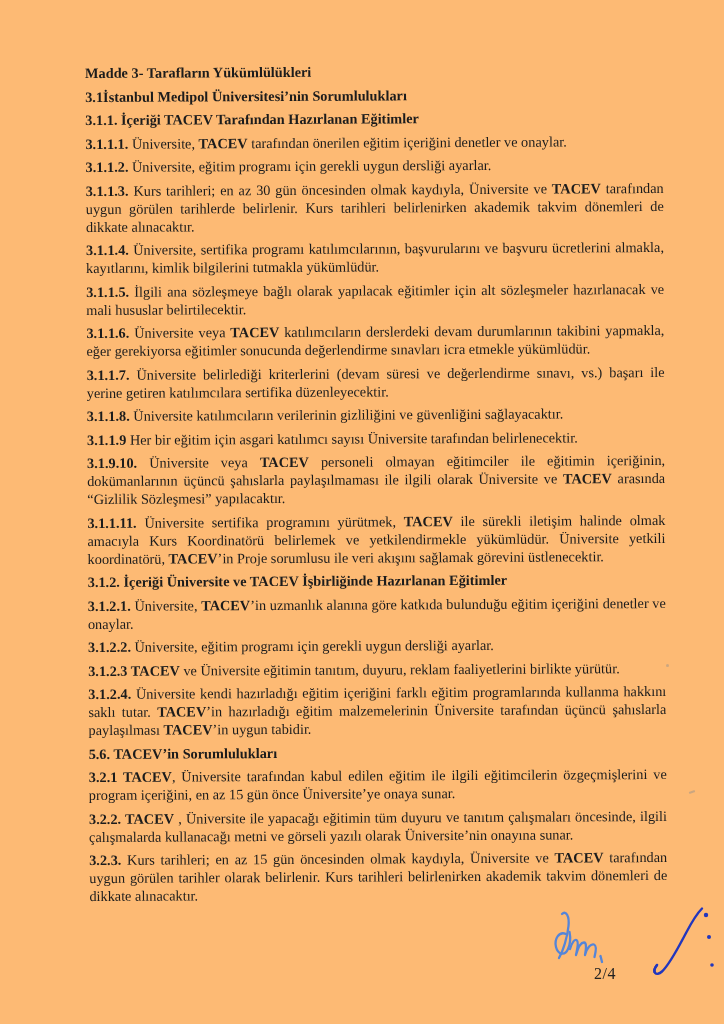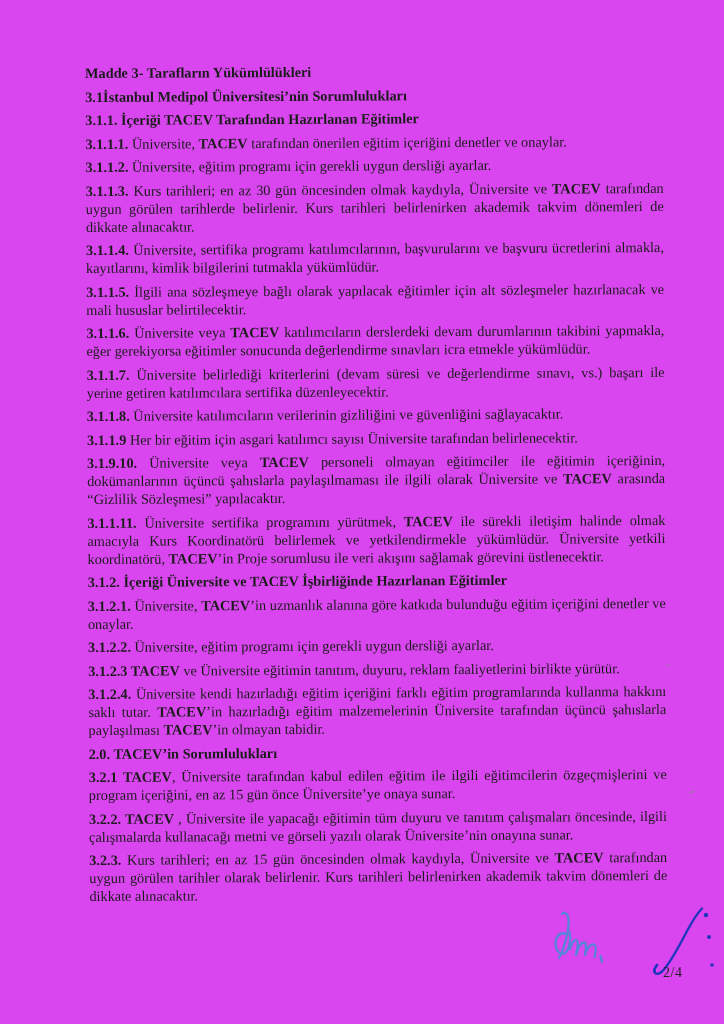--- a/index.html
+++ b/index.html
@@ -43,60 +43,60 @@
     fill: none;
     stroke-linecap: round;
     stroke-linejoin: round;
   }
   .sig path { stroke: currentColor; }
   .sig circle { fill: currentColor; stroke: none; }
   .sig-left  { left: 549px; top: 906px; }
   .sig-right { left: 645px; top: 903px; }
   .page-number {
     position: absolute;
-    left: 663px;
+    left: 594px;
     top: 965px;
-    font-size: 14px;
+    font-size: 16px;
     color: #222;
     letter-spacing: 0.5px;
   }
   .artifact {
     position: absolute;
     background: #8f8f8f;
     opacity: 0.45;
   }
   .artifact-1 { left: 689px; top: 791px; width: 6px; height: 2px; transform: rotate(-20deg); }
   .artifact-2 { left: 666px; top: 664px; width: 3px; height: 3px; border-radius: 50%; }
 </style>
 </head>
 <body>
 
-<div class="page" style="background-color: #d946ef;">
+<div class="page" style="background-color: #fdba74;">
 
   <div class="content" id="doc-body" style="color: rgb(28, 28, 28);">
       <p class="heading"><span class="b">Madde 3- Tarafların Yükümlülükleri</span></p>
       <p class="heading"><span class="b">3.1İstanbul Medipol Üniversitesi’nin Sorumlulukları</span></p>
       <p class="heading"><span class="b">3.1.1. İçeriği TACEV Tarafından Hazırlanan Eğitimler</span></p>
       <p class="para"><span class="b">3.1.1.1.</span><span> Üniversite, </span><span class="b">TACEV</span><span> tarafından önerilen eğitim içeriğini denetler ve onaylar.</span></p>
       <p class="para"><span class="b">3.1.1.2.</span><span> Üniversite, eğitim programı için gerekli uygun dersliği ayarlar.</span></p>
       <p class="para"><span class="b">3.1.1.3.</span><span> Kurs tarihleri; en az 30 gün öncesinden olmak kaydıyla, Üniversite ve </span><span class="b">TACEV</span><span> tarafından uygun görülen tarihlerde belirlenir. Kurs tarihleri belirlenirken akademik takvim dönemleri de dikkate alınacaktır.</span></p>
       <p class="para"><span class="b">3.1.1.4.</span><span> Üniversite, sertifika programı katılımcılarının, başvurularını ve başvuru ücretlerini almakla, kayıtlarını, kimlik bilgilerini tutmakla yükümlüdür.</span></p>
       <p class="para"><span class="b">3.1.1.5.</span><span> İlgili ana sözleşmeye bağlı olarak yapılacak eğitimler için alt sözleşmeler hazırlanacak ve mali hususlar belirtilecektir.</span></p>
       <p class="para"><span class="b">3.1.1.6.</span><span> Üniversite veya </span><span class="b">TACEV</span><span> katılımcıların derslerdeki devam durumlarının takibini yapmakla, eğer gerekiyorsa eğitimler sonucunda değerlendirme sınavları icra etmekle yükümlüdür.</span></p>
       <p class="para"><span class="b">3.1.1.7.</span><span> Üniversite belirlediği kriterlerini (devam süresi ve değerlendirme sınavı, vs.) başarı ile yerine getiren katılımcılara sertifika düzenleyecektir.</span></p>
       <p class="para"><span class="b">3.1.1.8.</span><span> Üniversite katılımcıların verilerinin gizliliğini ve güvenliğini sağlayacaktır.</span></p>
       <p class="para"><span class="b">3.1.1.9</span><span> Her bir eğitim için asgari katılımcı sayısı Üniversite tarafından belirlenecektir.</span></p>
       <p class="para"><span class="b">3.1.9.10.</span><span> Üniversite veya </span><span class="b">TACEV</span><span> personeli olmayan eğitimciler ile eğitimin içeriğinin, dokümanlarının üçüncü şahıslarla paylaşılmaması ile ilgili olarak Üniversite ve </span><span class="b">TACEV</span><span> arasında “Gizlilik Sözleşmesi” yapılacaktır.</span></p>
       <p class="para"><span class="b">3.1.1.11.</span><span> Üniversite sertifika programını yürütmek, </span><span class="b">TACEV</span><span> ile sürekli iletişim halinde olmak amacıyla Kurs Koordinatörü belirlemek ve yetkilendirmekle yükümlüdür. Üniversite yetkili koordinatörü, </span><span class="b">TACEV</span><span>’in Proje sorumlusu ile veri akışını sağlamak görevini üstlenecektir.</span></p>
       <p class="heading"><span class="b">3.1.2. İçeriği Üniversite ve TACEV İşbirliğinde Hazırlanan Eğitimler</span></p>
       <p class="para"><span class="b">3.1.2.1.</span><span> Üniversite, </span><span class="b">TACEV</span><span>’in uzmanlık alanına göre katkıda bulunduğu eğitim içeriğini denetler ve onaylar.</span></p>
       <p class="para"><span class="b">3.1.2.2.</span><span> Üniversite, eğitim programı için gerekli uygun dersliği ayarlar.</span></p>
       <p class="para"><span class="b">3.1.2.3 TACEV</span><span> ve Üniversite eğitimin tanıtım, duyuru, reklam faaliyetlerini birlikte yürütür.</span></p>
-      <p class="para"><span class="b">3.1.2.4.</span><span> Üniversite kendi hazırladığı eğitim içeriğini farklı eğitim programlarında kullanma hakkını saklı tutar. </span><span class="b">TACEV</span><span>’in hazırladığı eğitim malzemelerinin Üniversite tarafından üçüncü şahıslarla paylaşılması </span><span class="b">TACEV</span><span>’in olmayan tabidir.</span></p>
-      <p class="heading"><span class="b">2.0. TACEV’in Sorumlulukları</span></p>
+      <p class="para"><span class="b">3.1.2.4.</span><span> Üniversite kendi hazırladığı eğitim içeriğini farklı eğitim programlarında kullanma hakkını saklı tutar. </span><span class="b">TACEV</span><span>’in hazırladığı eğitim malzemelerinin Üniversite tarafından üçüncü şahıslarla paylaşılması </span><span class="b">TACEV</span><span>’in uygun tabidir.</span></p>
+      <p class="heading"><span class="b">5.6. TACEV’in Sorumlulukları</span></p>
       <p class="para"><span class="b">3.2.1 TACEV</span><span>, Üniversite tarafından kabul edilen eğitim ile ilgili eğitimcilerin özgeçmişlerini ve program içeriğini, en az 15 gün önce Üniversite’ye onaya sunar.</span></p>
       <p class="para"><span class="b">3.2.2. TACEV</span><span> , Üniversite ile yapacağı eğitimin tüm duyuru ve tanıtım çalışmaları öncesinde, ilgili çalışmalarda kullanacağı metni ve görseli yazılı olarak Üniversite’nin onayına sunar.</span></p>
       <p class="para"><span class="b">3.2.3.</span><span> Kurs tarihleri; en az 15 gün öncesinden olmak kaydıyla, Üniversite ve </span><span class="b">TACEV</span><span> tarafından uygun görülen tarihler olarak belirlenir. Kurs tarihleri belirlenirken akademik takvim dönemleri de dikkate alınacaktır.</span></p>
     </div>
 
   <svg class="sig sig-left" width="70" height="62" viewBox="0 0 70 62" stroke-width="2.3" style="color: rgb(85, 133, 216);">
     <path d="M13 8 C17 4 20.5 10 19.5 20 C18.5 31 14 45 10 52"></path>
     <path d="M17 28 C10 25 5 33 7 41 C9 49 16 50 19 43 C21.5 37.5 21.5 31 20.5 26"></path>
     <path d="M21 43 C23 36 26 32.5 28 34.5 C30 36.5 28 44 27 49 C29 41.5 32 36.5 35 36.5 C38 36.5 37 44 36 49 C38 41.5 42 37.5 45 38.5 C48 39.5 46.5 47 45.5 51"></path>
     <path d="M51.5 50 L53 56"></path>

